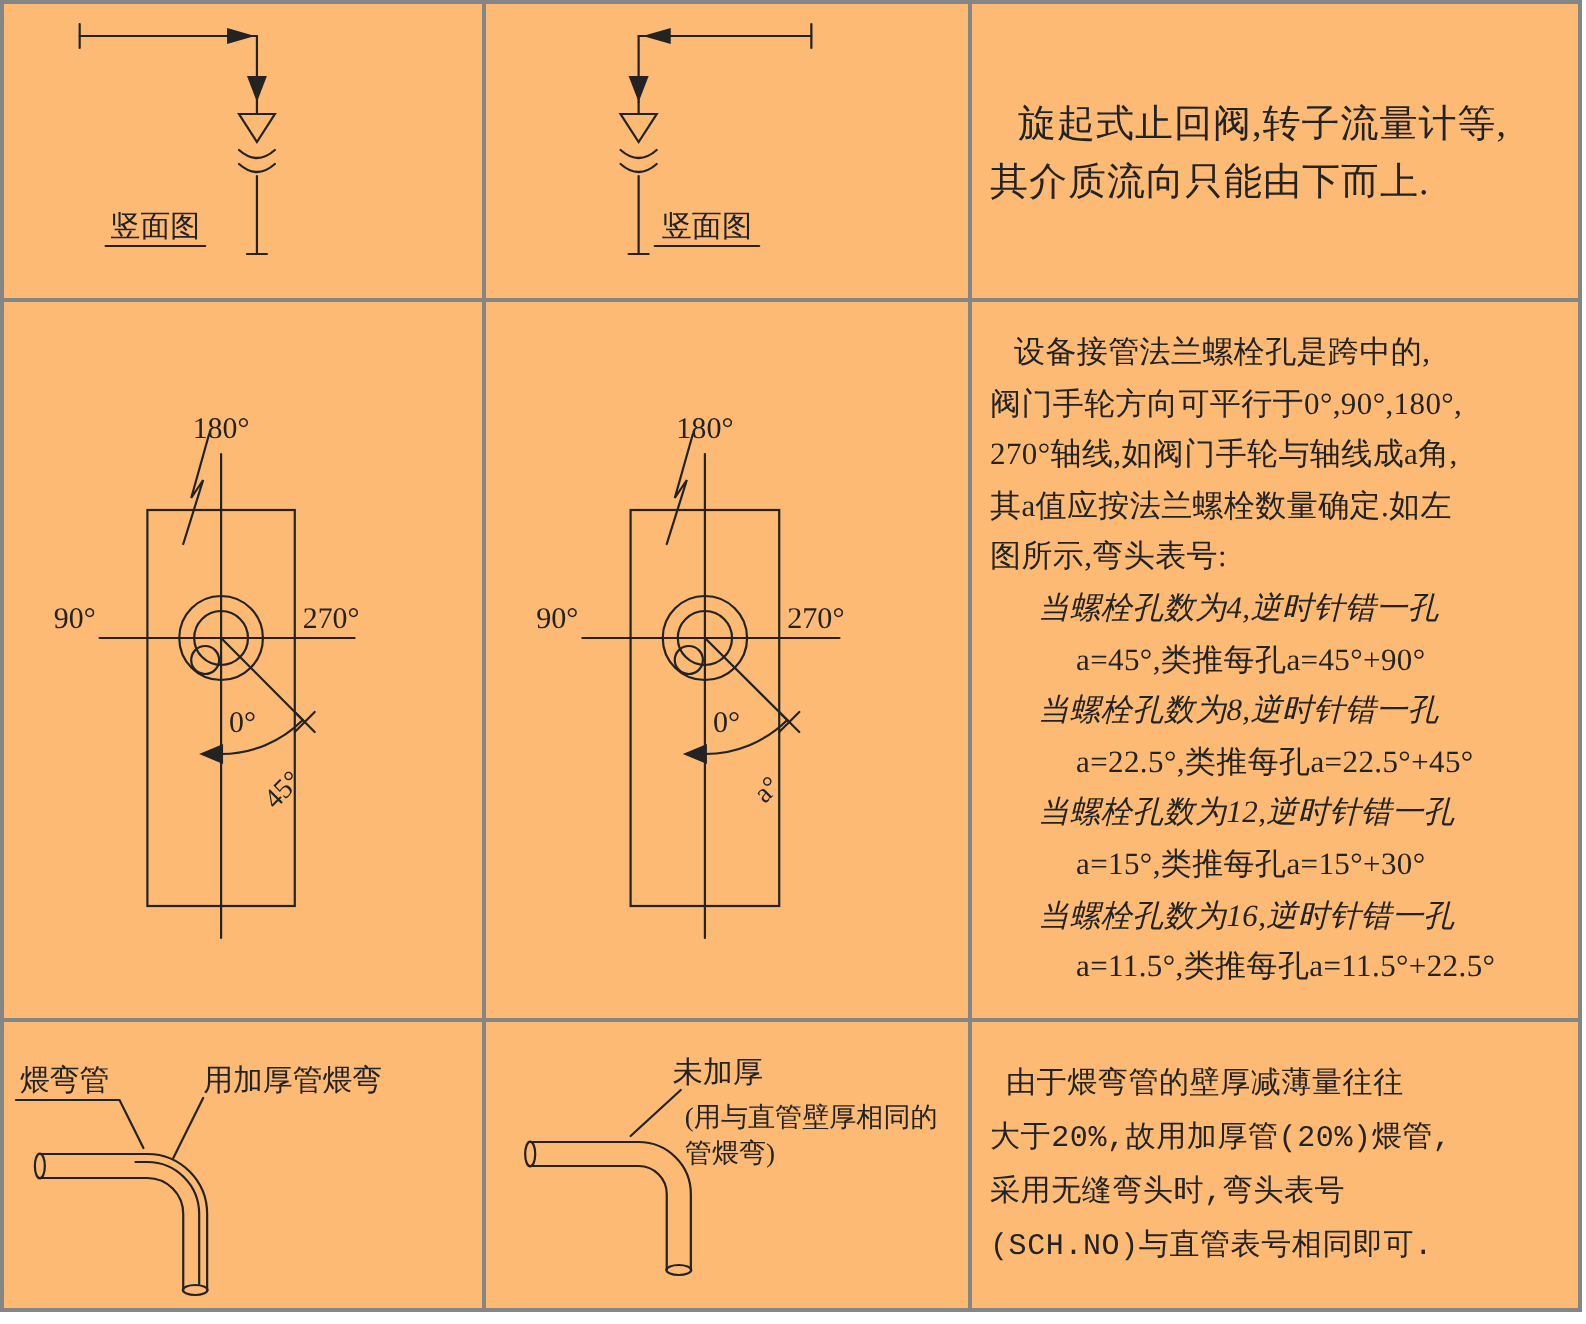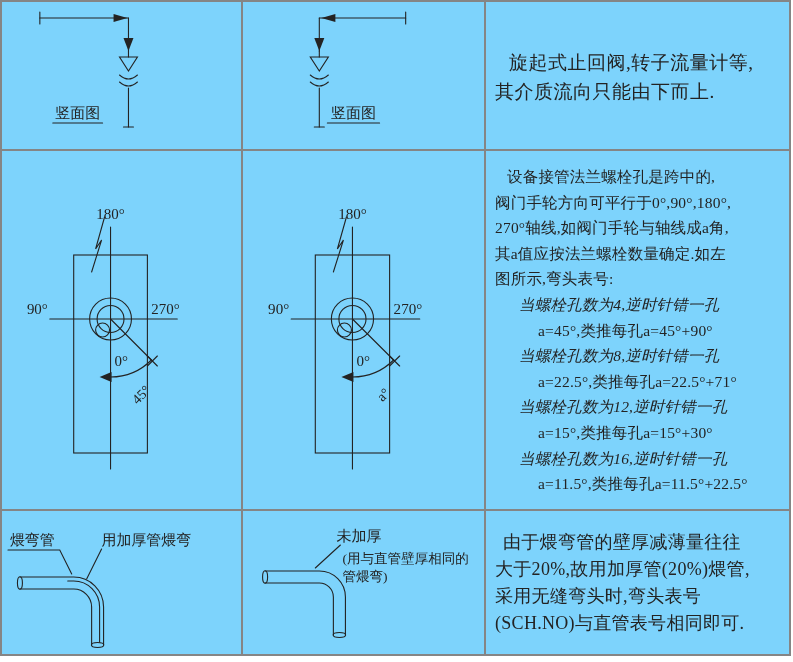--- a/index.html
+++ b/index.html
@@ -8,34 +8,34 @@
   .stage { position:relative; width:793px; height:662px; background:#fff; overflow:hidden; }
   .sheet {
     position:absolute; top:0; left:0;
     width:791px; height:656px;
     border:2px solid var(--grid,#858585);
     display:grid;
     grid-template-columns:241px 243px 1fr;
     grid-template-rows:149px 360px 1fr;
     background:#fff;
   }
-  .cell { background:#7dd3fc; border-right:2px solid var(--grid,#858585); border-bottom:2px solid var(--grid,#858585); overflow:hidden; }
+  .cell { background:#fdba74; border-right:2px solid var(--grid,#858585); border-bottom:2px solid var(--grid,#858585); overflow:hidden; }
   .cell.last-col { border-right:none; }
   .cell.last-row { border-bottom:none; }
   .dsvg { display:block; width:100%; height:100%; }
   .ln { fill:none; stroke:var(--ink,#232323); stroke-width:1.1; stroke-linecap:round; }
   .fl { fill:var(--ink,#232323); stroke:none; }
   .slabel { font-family:"Liberation Serif","DejaVu Serif",serif; font-size:15px; fill:var(--ink,#1d1d1d); }
   .sm  { font-size:14px; }
   .sm2 { font-size:13.5px; }
   .txt { color:var(--ink,#1c1c1c); }
   .txt .tline { white-space:nowrap; }
   .txt1 { font-size:19px;   line-height:29px;   padding:46px 4px 0 9px; letter-spacing:0.5px; }
   .txt2 { font-size:15.5px; line-height:25.6px; padding:13px 3px 0 9px; letter-spacing:0.2px; }
-  .txt3 { font-size:18px;   line-height:27px;   padding:18px 3px 0 9px; letter-spacing:0.3px; }
+  .txt3 { font-size:15px;   line-height:27px;   padding:18px 3px 0 9px; letter-spacing:0.3px;font-family:Liberation Mono, monospace; }
   .ind-a { text-indent:14px; }
   .ind-b { text-indent:12px; }
   .ind-c { text-indent:24px;font-style:italic; }
   .ind-d { text-indent:43px; }
   .ind-e { text-indent:8px; }
 </style>
 </head>
 <body>
 
 <div class="stage">
@@ -150,21 +150,21 @@
 
     <div class="cell last-col txt txt2">
       <div class="tline ind-b">设备接管法兰螺栓孔是跨中的,</div>
       <div class="tline">阀门手轮方向可平行于0°,90°,180°,</div>
       <div class="tline">270°轴线,如阀门手轮与轴线成a角,</div>
       <div class="tline">其a值应按法兰螺栓数量确定.如左</div>
       <div class="tline">图所示,弯头表号:</div>
       <div class="tline ind-c">当螺栓孔数为4,逆时针错一孔</div>
       <div class="tline ind-d">a=45°,类推每孔a=45°+90°</div>
       <div class="tline ind-c">当螺栓孔数为8,逆时针错一孔</div>
-      <div class="tline ind-d">a=22.5°,类推每孔a=22.5°+71°</div>
+      <div class="tline ind-d">a=22.5°,类推每孔a=22.5°+45°</div>
       <div class="tline ind-c">当螺栓孔数为12,逆时针错一孔</div>
       <div class="tline ind-d">a=15°,类推每孔a=15°+30°</div>
       <div class="tline ind-c">当螺栓孔数为16,逆时针错一孔</div>
       <div class="tline ind-d">a=11.5°,类推每孔a=11.5°+22.5°</div>
     </div>
 
     <div class="cell last-row">
       <svg class="dsvg" viewBox="0 0 240 143" preserveAspectRatio="none">
         <g>
           <path class="ln" d="M18,66 H72 A30,30 0 0 1 102,96 V134"></path>

